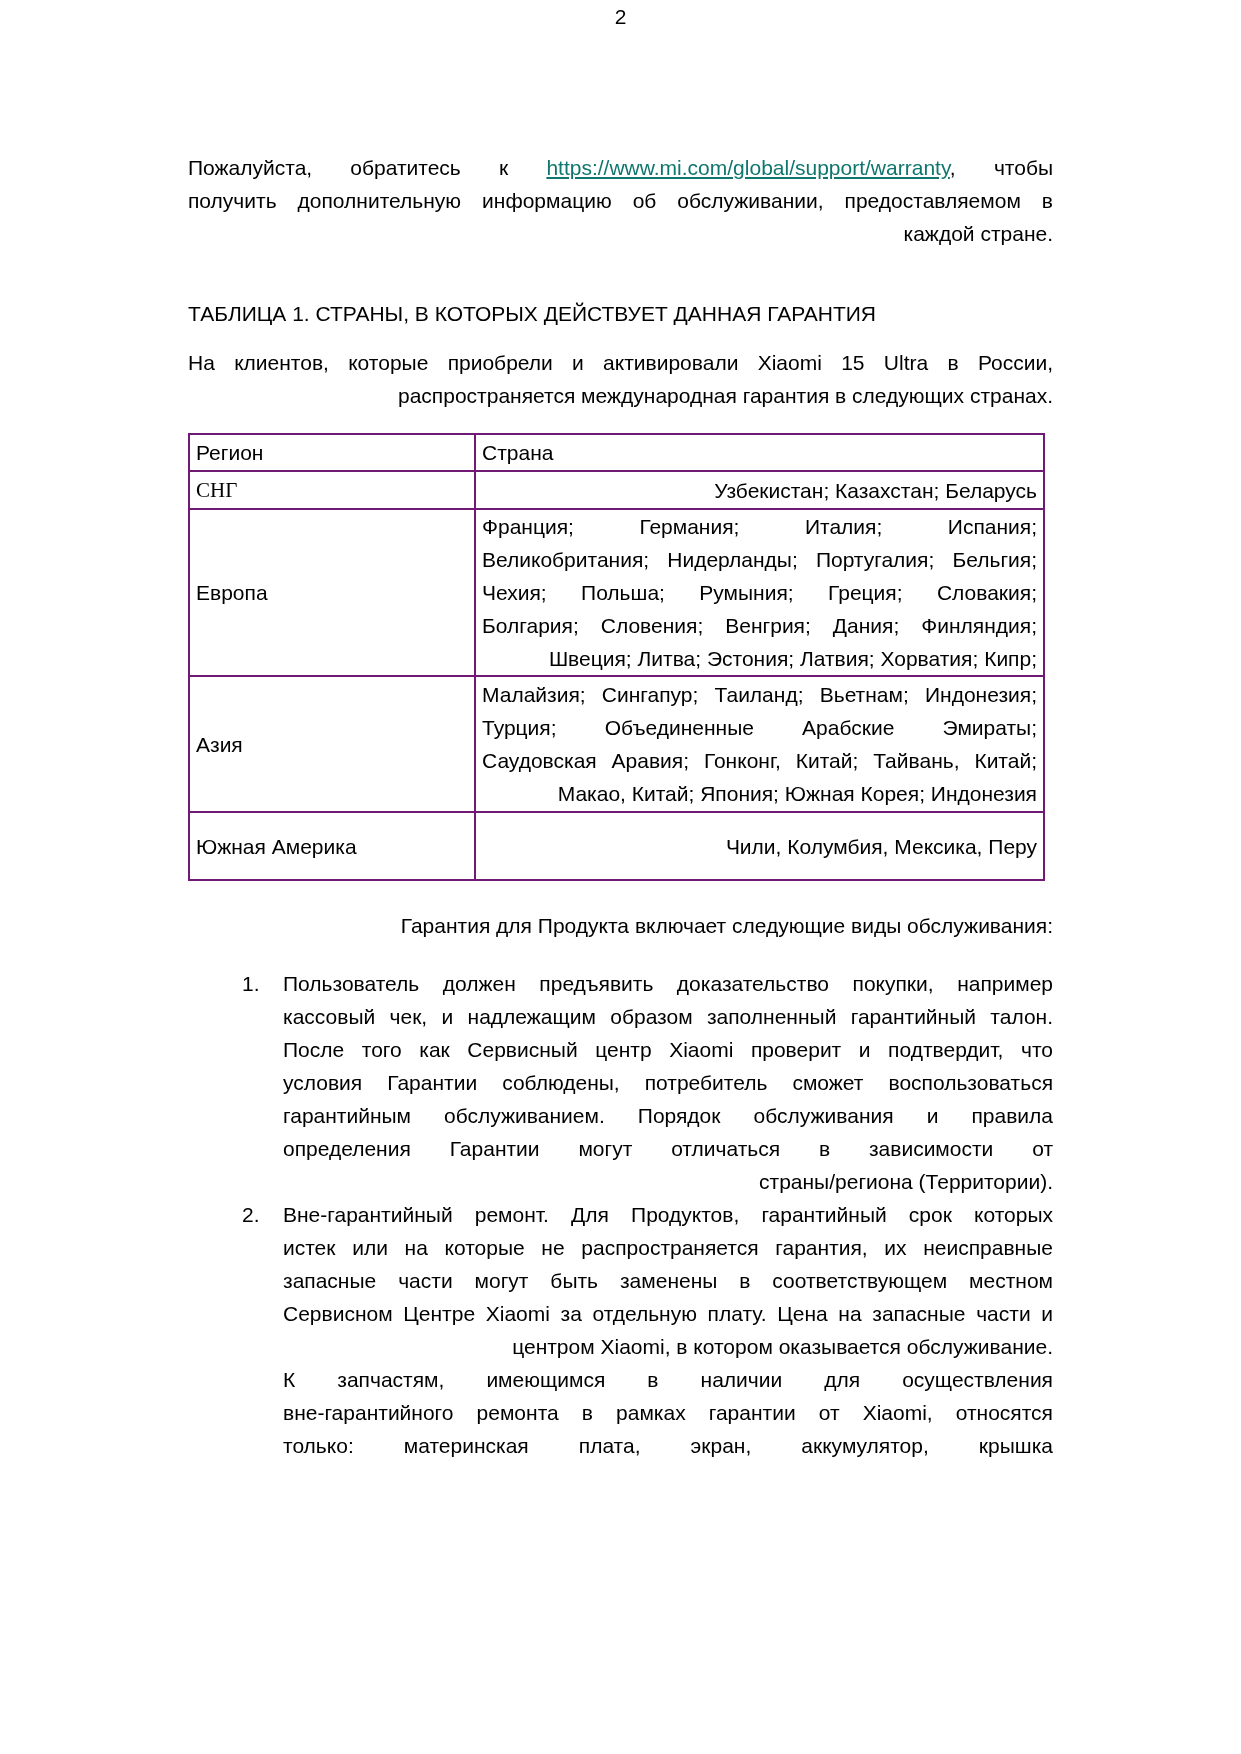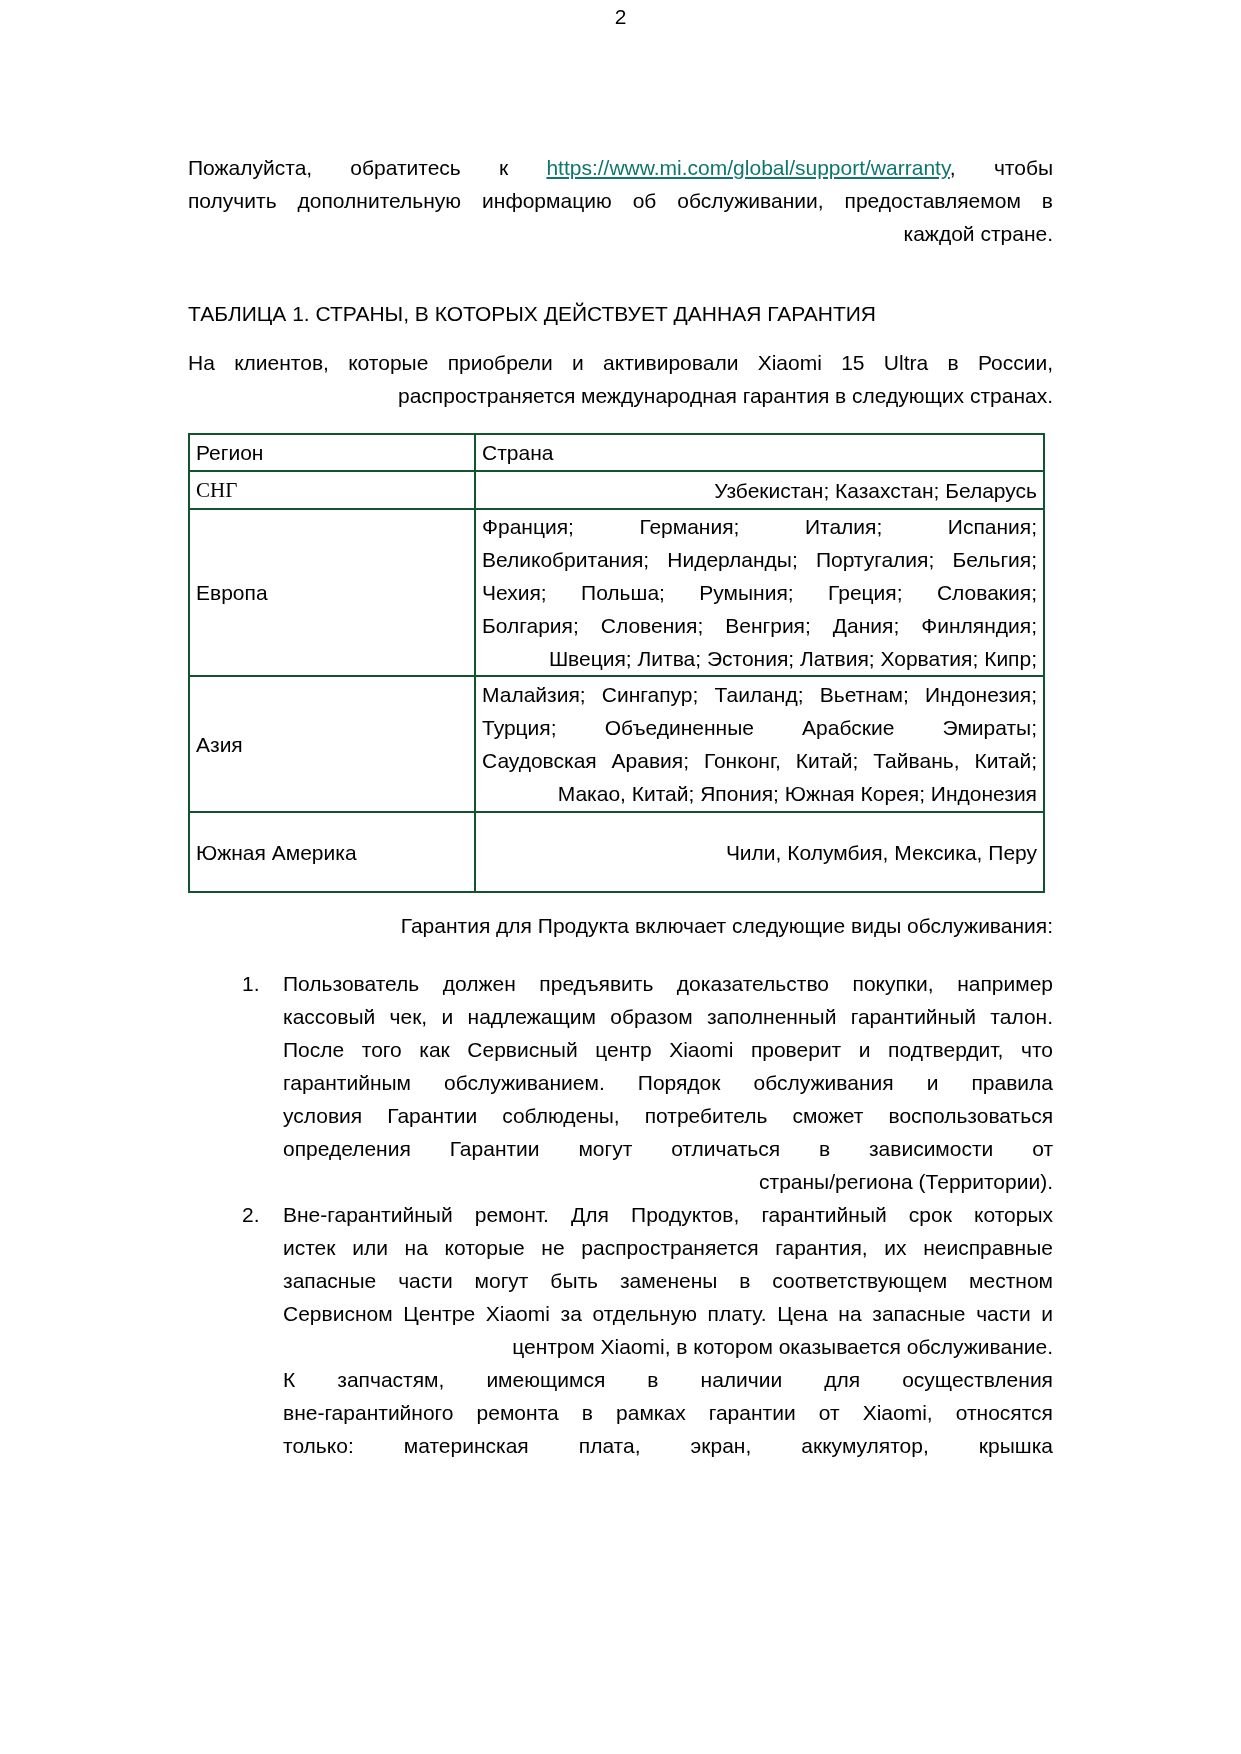--- a/index.html
+++ b/index.html
@@ -18,21 +18,21 @@
   .line  { text-align:right; }
   .doclink { color:#0f766e; text-decoration:underline; cursor:pointer; }
   .heading { white-space:nowrap; }
 
   table.regions {
     border-collapse:collapse;
     table-layout:fixed;
     width:855px;
   }
   table.regions td {
-    border:2px solid #14532d;
+    border:2px solid #701a75;
     padding:0 6px;
     vertical-align:middle;
     overflow:hidden;
   }
   table.regions col.c1 { width:286px; }
   table.regions col.c2 { width:569px; }
   td.serif-cell { font-family:"Liberation Serif", serif; }
   td.vtop { vertical-align:top; padding-top:3px; }
 
   .list-item { position:relative; }
@@ -91,43 +91,43 @@
           </tr>
           <tr style="height: 136px;">
             <td>Азия</td>
             <td>
               <div class="jline">Малайзия; Сингапур; Таиланд; Вьетнам; Индонезия;</div>
               <div class="jline">Турция; Объединенные Арабские Эмираты;</div>
               <div class="jline">Саудовская Аравия; Гонконг, Китай; Тайвань, Китай;</div>
               <div class="line">Макао, Китай; Япония; Южная Корея; Индонезия</div>
             </td>
           </tr>
-          <tr style="height: 80px;">
+          <tr style="height: 68px;">
             <td class="vtop">Южная Америка</td>
             <td>
               <div class="line">Чили, Колумбия, Мексика, Перу</div>
             </td>
           </tr>
         </tbody>
     </table>
   </div>
 
   <div class="block" style="top:909px;">
     <div class="line">Гарантия для Продукта включает следующие виды обслуживания:</div>
   </div>
 
   <div class="block" style="top:967px;" id="service-list">
       <div class="list-item">
         <div class="list-marker">1.</div>
         <div class="item-lines">
           <div class="jline">Пользователь должен предъявить доказательство покупки, например</div>
           <div class="jline">кассовый чек, и надлежащим образом заполненный гарантийный талон.</div>
           <div class="jline">После того как Сервисный центр Xiaomi проверит и подтвердит, что</div>
+          <div class="jline">условия Гарантии соблюдены, потребитель сможет воспользоваться</div>
           <div class="jline">гарантийным обслуживанием. Порядок обслуживания и правила</div>
-          <div class="jline">условия Гарантии соблюдены, потребитель сможет воспользоваться</div>
           <div class="jline">определения Гарантии могут отличаться в зависимости от</div>
           <div class="line">страны/региона (Территории).</div>
         </div>
       </div>
       <div class="list-item">
         <div class="list-marker">2.</div>
         <div class="item-lines">
           <div class="jline">Вне-гарантийный ремонт. Для Продуктов, гарантийный срок которых</div>
           <div class="jline">истек или на которые не распространяется гарантия, их неисправные</div>
           <div class="jline">запасные части могут быть заменены в соответствующем местном</div>

